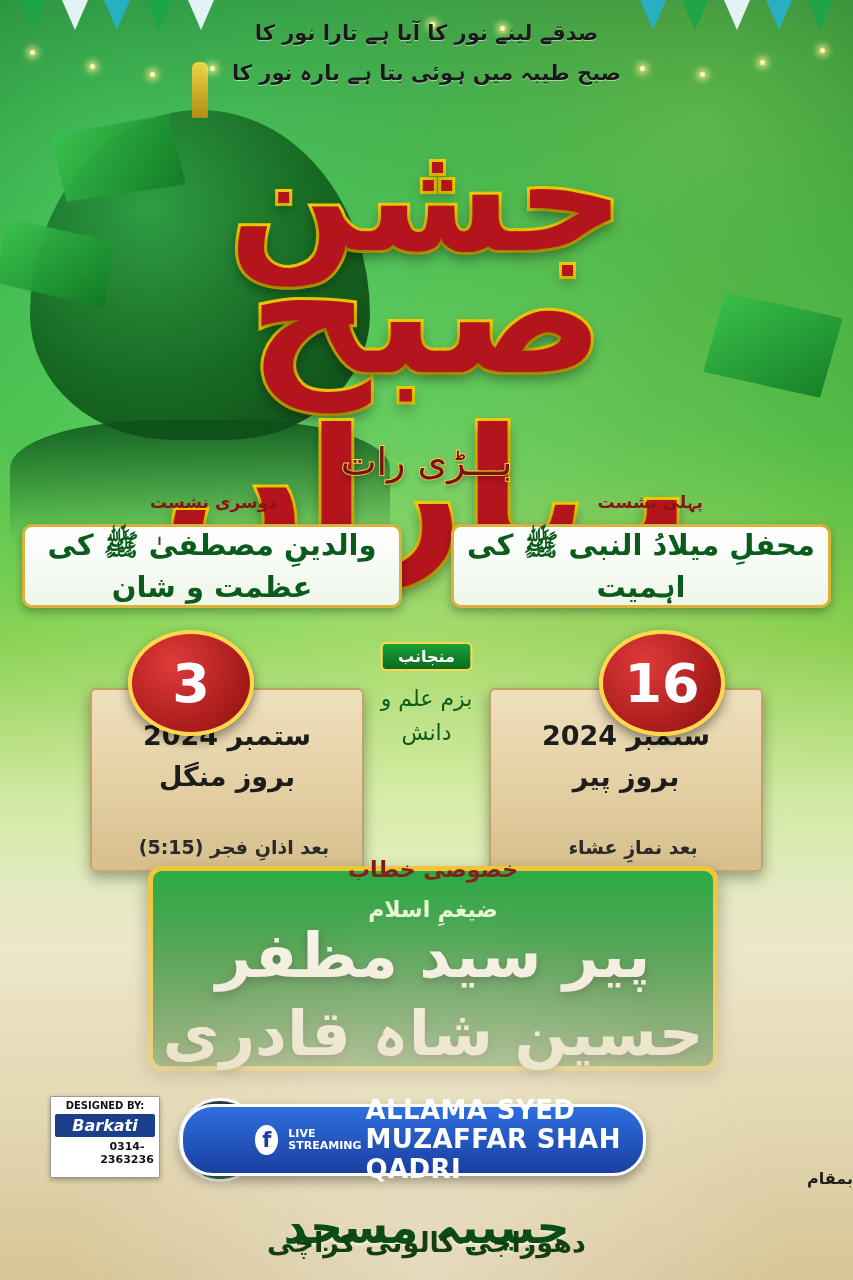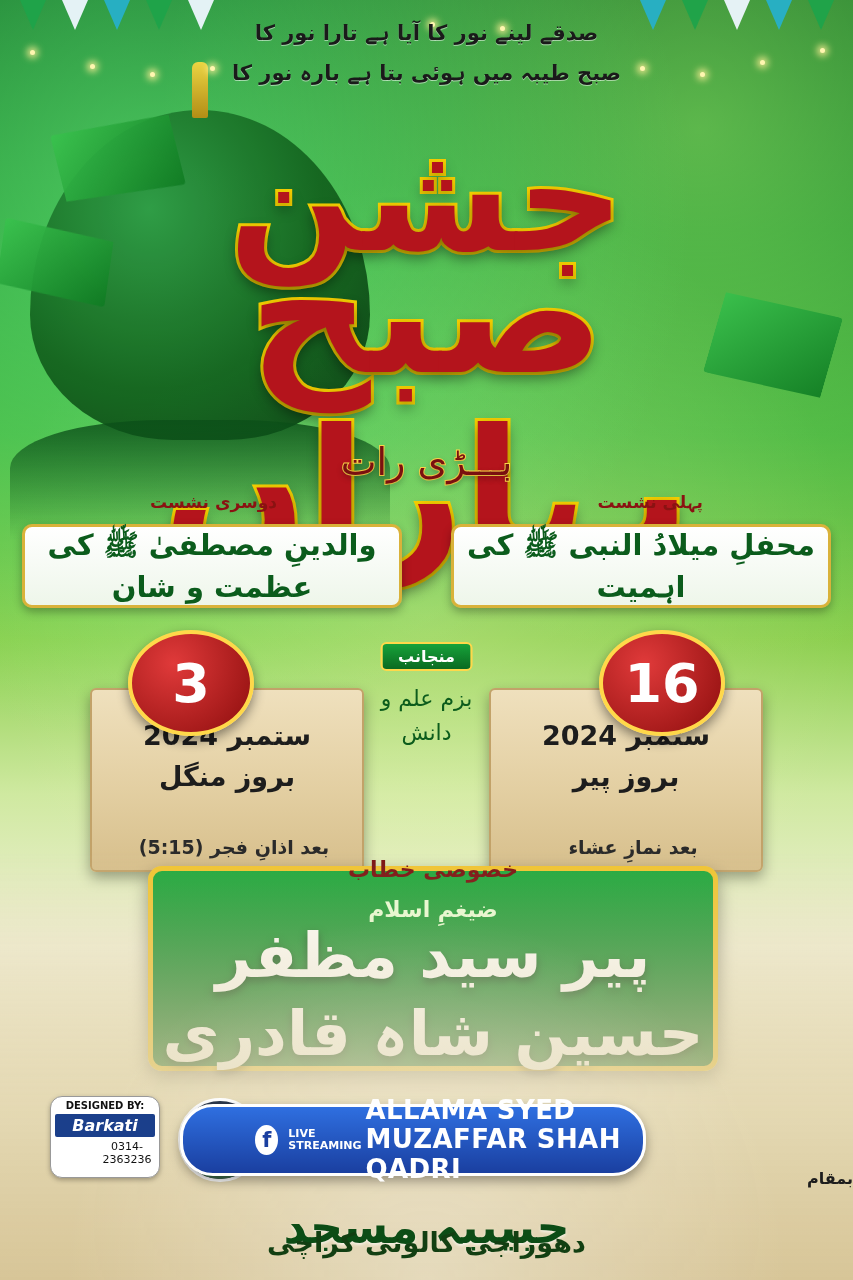--- a/index.html
+++ b/index.html
@@ -145,26 +145,26 @@
   .sp-top{position:absolute;top:-14px;left:0;width:100%;font-size:22px;font-weight:bold;color:#7a1010;}
   .sp-sub{position:absolute;top:26px;left:0;width:100%;font-size:22px;font-weight:bold;color:#eaffd8;}
   .sp-name{
     position:absolute;top:46px;left:0;width:100%;
     font-size:62px;font-weight:bold;color:#ffffff;line-height:1.25;
     text-shadow:0 4px 8px rgba(0,0,0,.5);
   }
   
   .designer{
     position:absolute;left:50px;top:1096px;width:108px;height:80px;
-    background:#fff;border:1px solid #999;border-radius:12px;text-align:center;
+    background:#fff;border:1px solid #999;border-radius:1px;text-align:center;
     font-size:10px;color:#111;box-shadow:0 2px 5px rgba(0,0,0,.3);
   }
   .designer .d1{font-weight:bold;font-size:10px;margin-top:3px;}
   .designer .d2{background:#1b3f8b;color:#fff;font-style:italic;font-size:16px;font-weight:bold;padding:2px 0;margin:3px 4px;border-radius:2px;}
-  .designer .d3{font-weight:normal;font-size:11px;margin-left:44px;}
+  .designer .d3{font-weight:bold;font-size:11px;margin-left:44px;}
   
   .livebar{
     position:absolute;left:180px;top:1104px;width:460px;height:66px;
     background:linear-gradient(180deg,#2f6fe0,#1a3fa0);
     border:3px solid #ffffff;border-radius:33px;
     box-shadow:0 5px 12px rgba(0,0,0,.35);
     display:flex;align-items:center;
   }
   .fb{
     width:30px;height:30px;border-radius:50%;background:#fff;color:#1a3fa0;

